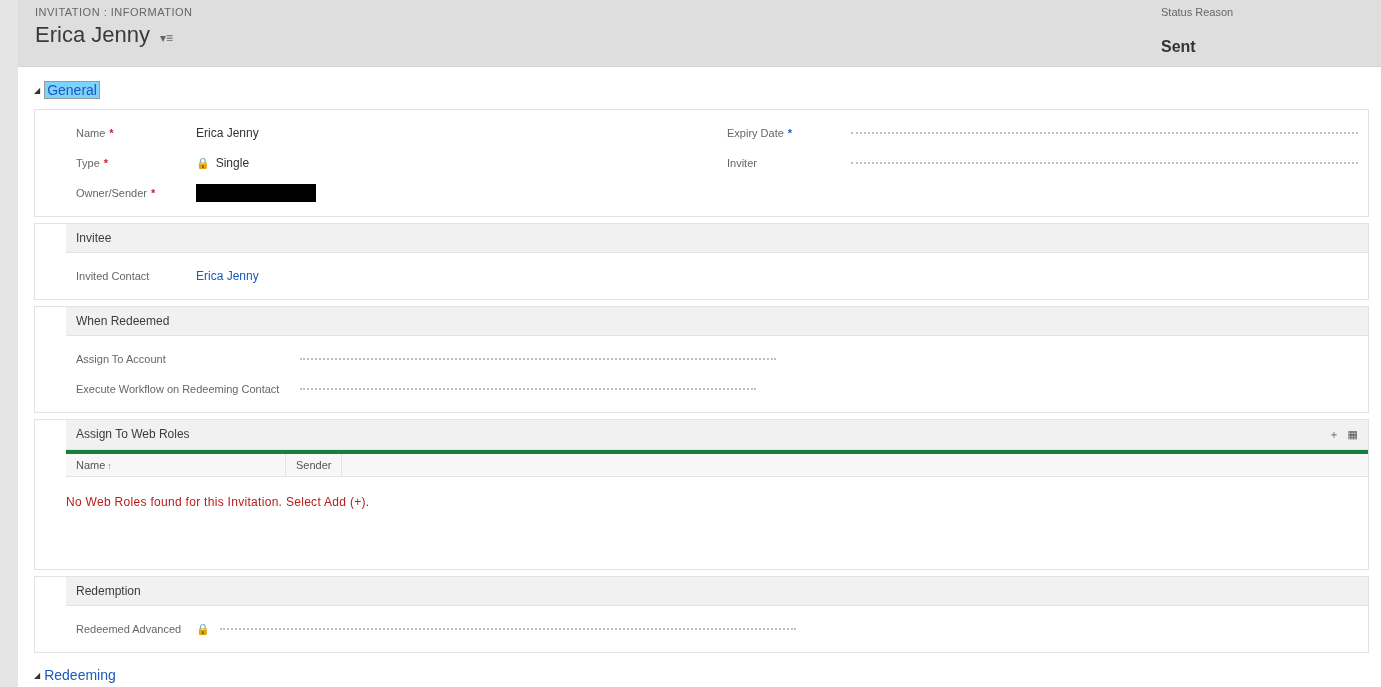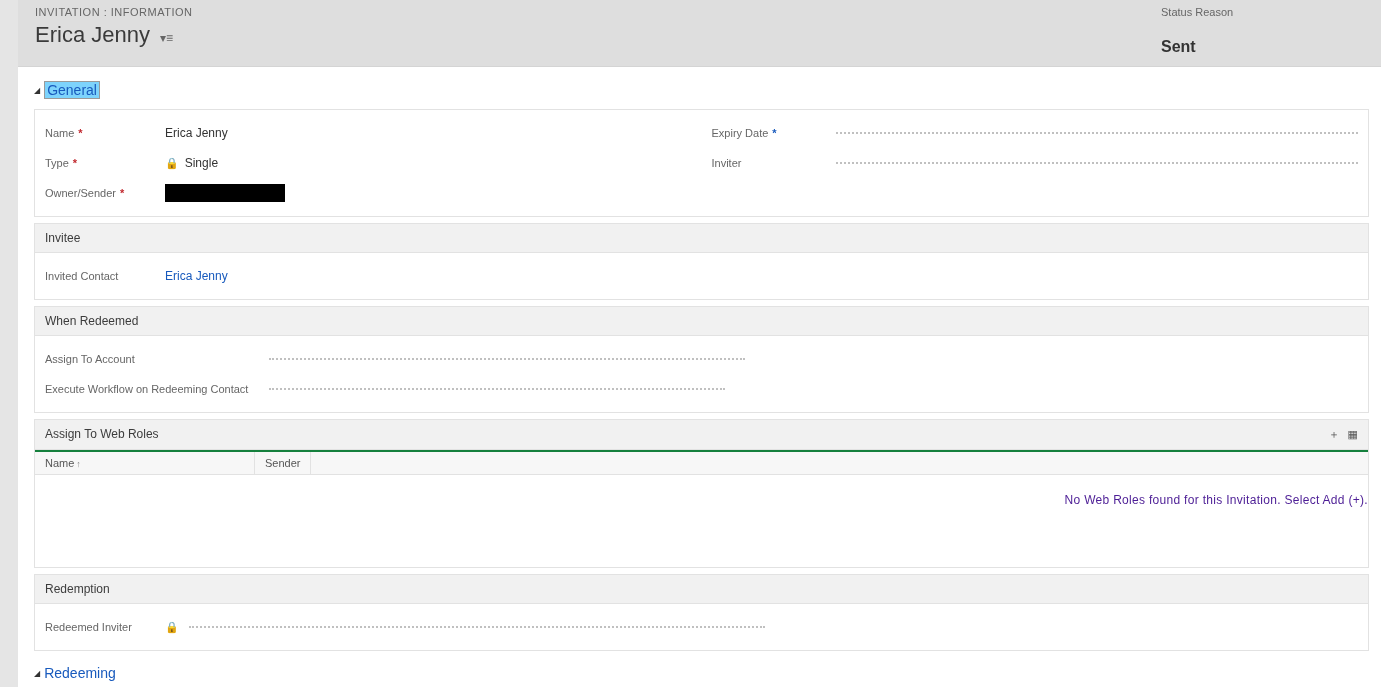--- a/index.html
+++ b/index.html
@@ -72,20 +72,21 @@
     font-size: 8px;
   }
   .tab-header.highlighted span.lbl {
     background: #7dd3fc;
     border: 1px solid #9a9a9a;
     padding: 0 2px;
   }
   .section {
     border: 1px solid #e2e2e2;
     margin-top: 6px;
+    padding-left: 31px;
   }
   .section-body {
     padding: 8px 10px;
     background: #fff;
   }
   .section-header {
     background: #f1f1f1;
     padding: 7px 10px;
     font-size: 12px;
     font-weight: 400;
@@ -149,34 +150,34 @@
     border-bottom: 2px dotted #c0c0c0;
     margin-left: 4px;
   }
   .lock-icon, .plus-icon, .grid-icon {
     font-size: 11px;
     color: #555;
   }
   .grid-table-header {
     display: flex;
     background: #f7f7f7;
-    border-top: 2px solid #15803d;
+    border-top: 4px solid #15803d;
     border-bottom: 1px solid #e2e2e2;
   }
   .grid-table-header .th {
     padding: 5px 10px;
     font-size: 11px;
     color: #555;
     border-right: 1px solid #e2e2e2;
   }
   .grid-table-header .th:first-child { width: 220px; }
   .grid-table-header .sort { margin-left: 2px; font-size: 9px; color: #888; }
   .grid-empty {
-    text-align: right;
-    color: #4c1d95;
+    text-align: left;
+    color: #b91c1c;
     font-size: 12px;
     padding: 18px 0 60px 0;
     letter-spacing: 0.3px;
   }
   .highlight-box {
     border: 3px solid #e21f26;
     margin-top: 4px;
     padding: 8px 12px;
   }
 </style>
@@ -314,21 +315,21 @@
     <div class="grid-empty">No Web Roles found for this Invitation. Select Add (+).</div>
   </div>
 
   
   <div class="section">
     <div class="section-header">
       <span>Redemption</span>
     </div>
     <div class="section-body">
       <div class="field-row">
-        <div class="field-label">Redeemed Inviter</div>
+        <div class="field-label">Redeemed Advanced</div>
         <div class="field-value" style="max-width:600px;">
           <span class="lock-icon">🔒</span>
           <span class="dashed-line"></span>
         </div>
       </div>
     </div>
   </div>
 
   
   <div class="tab-header" style="margin-top:14px;">

